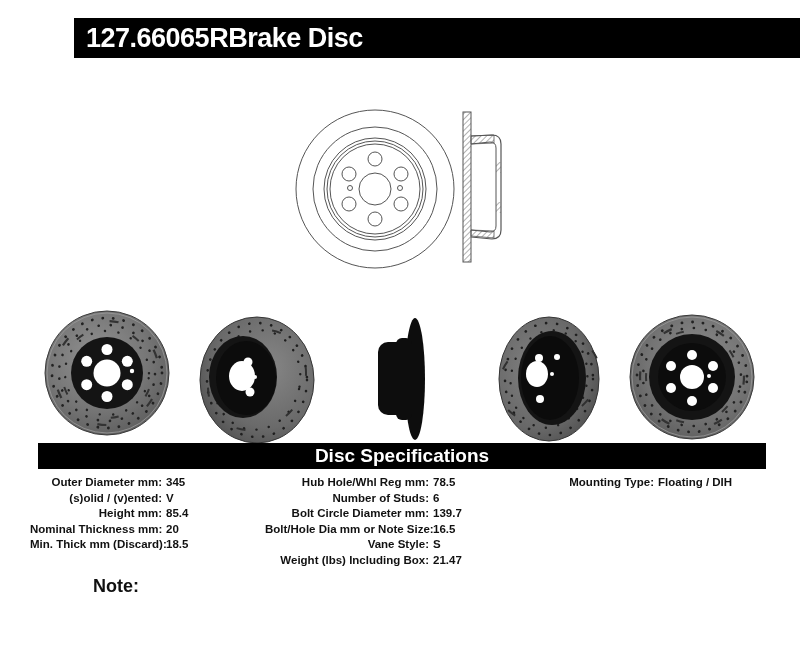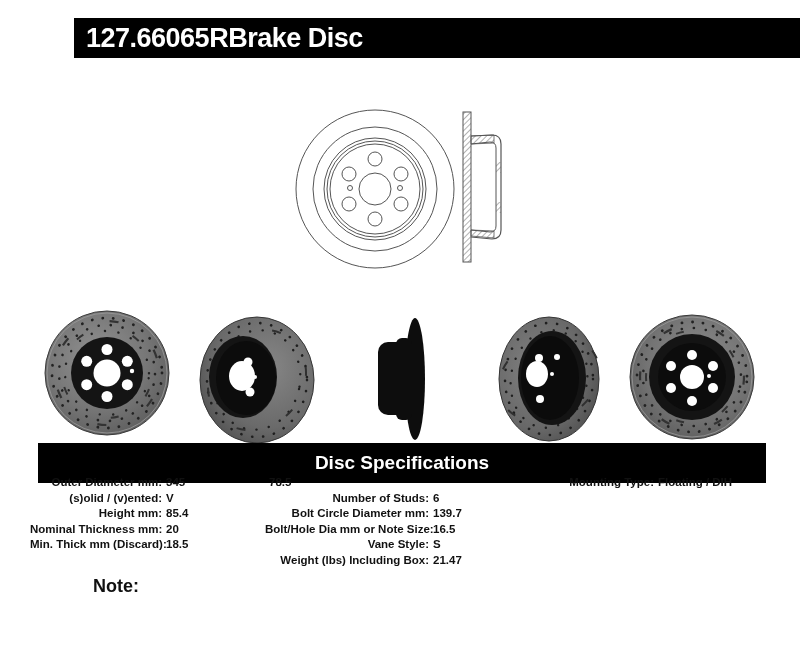--- a/index.html
+++ b/index.html
@@ -12,21 +12,21 @@
   .black-bar {
     position:absolute; background:#000000; color:#ffffff;
     display:flex; align-items:center;
   }
   .header-bar {
     left:38px; top:18px; width:728px; height:40px;
     justify-content:flex-start; padding:0 12px;
     font-size:27px; font-weight:bold; letter-spacing:-0.5px;margin-left:36px;
   }
   .spec-bar {
-    left:38px; top:443px; width:728px; height:40px;
+    left:38px; top:443px; width:728px; height:26px;
     justify-content:center;
     font-size:19px; font-weight:bold;
   }
   .fig { position:absolute; }
   .spec-col { position:absolute; top:475px; font-size:11.5px; font-weight:bold; color:#111; }
   .spec-row { display:flex; line-height:15.5px; white-space:nowrap; }
   .spec-lbl { text-align:right; }
   .col-left  { left:30px; }  .col-left  .spec-lbl { width:132px; }
   .col-mid   { left:265px; } .col-mid   .spec-lbl { width:164px; }
   .col-right { left:566px; } .col-right .spec-lbl { width:88px; }
@@ -229,20 +229,21 @@
       <span class="spec-val">20</span>
     </div>
     <div class="spec-row">
       <span class="spec-lbl">Min. Thick mm (Discard):</span>
       <span class="spec-val">18.5</span>
     </div>
   </div>
 
   <div class="spec-col col-mid">
     <div class="spec-row">
+      <span class="spec-lbl">Hub Hole/Whl Reg mm:</span>
       <span class="spec-val">78.5</span>
     </div>
     <div class="spec-row">
       <span class="spec-lbl">Number of Studs:</span>
       <span class="spec-val">6</span>
     </div>
     <div class="spec-row">
       <span class="spec-lbl">Bolt Circle Diameter mm:</span>
       <span class="spec-val">139.7</span>
     </div>

